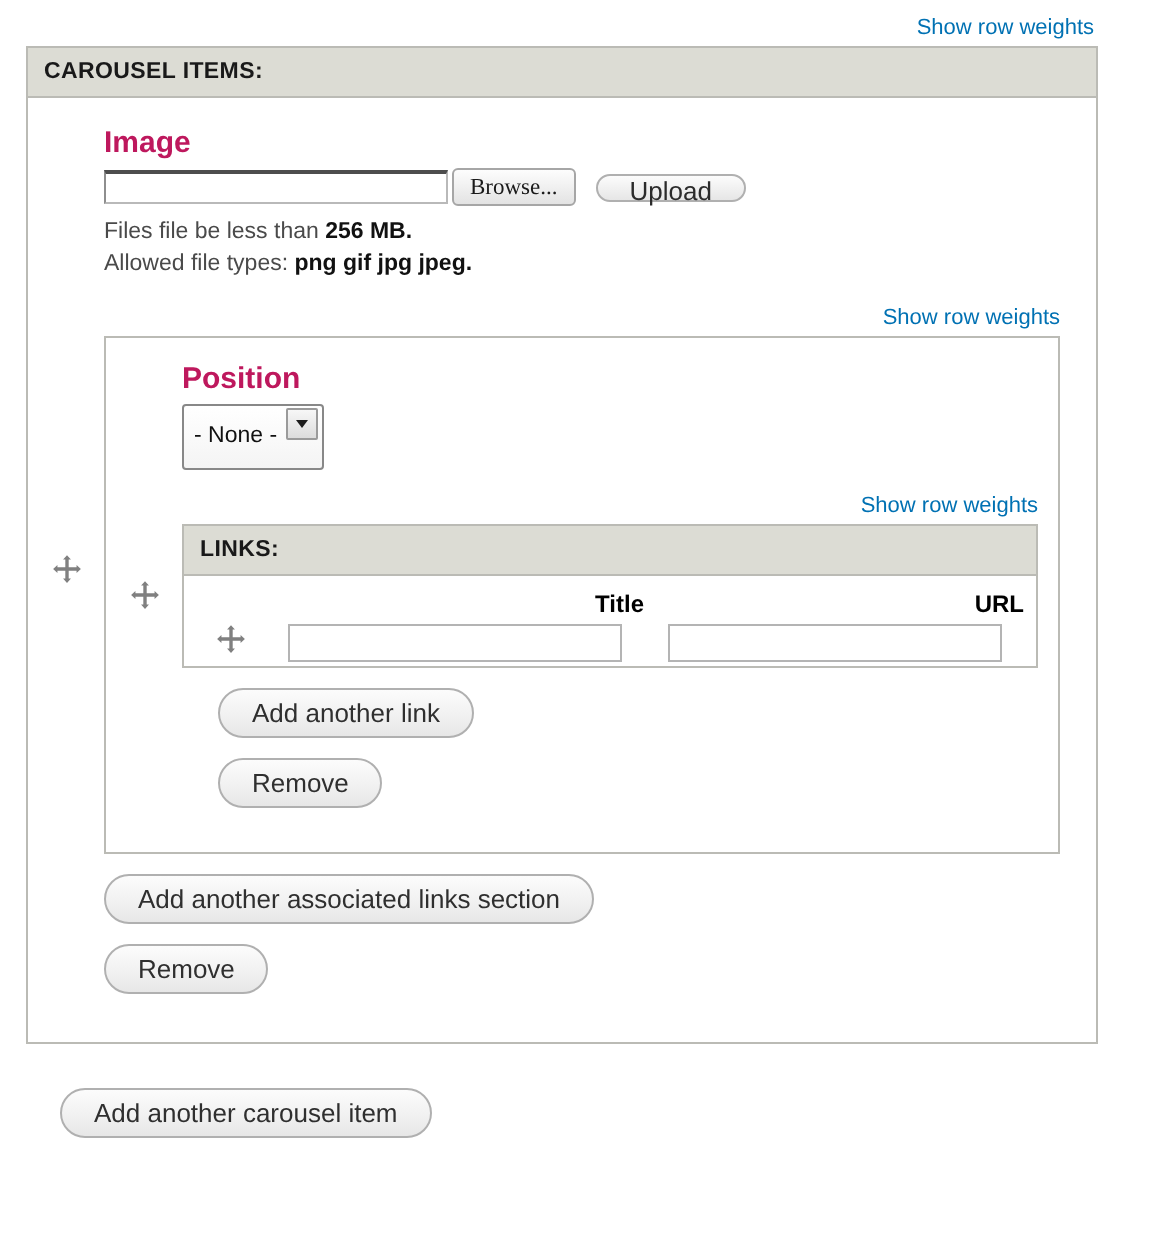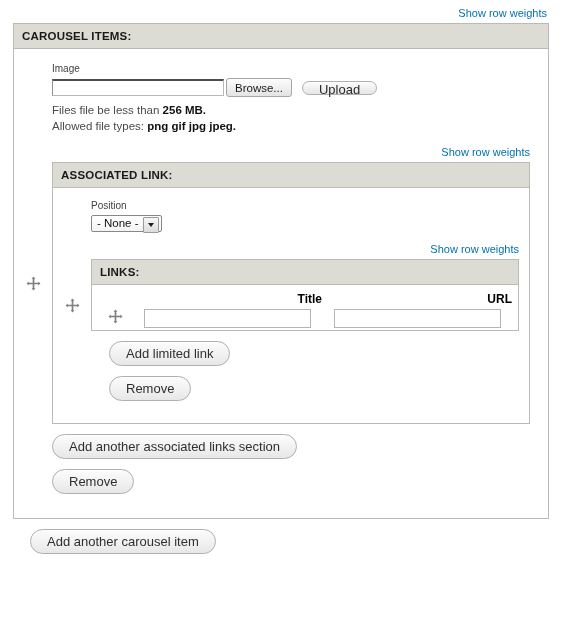--- a/index.html
+++ b/index.html
@@ -53,21 +53,21 @@
   
   #page {
     padding: 0;
   }
   .top-rw {
     padding: 6px 29px 3px 0;
     text-align: right;
   }
 
   #carousel-fieldset {
-    margin: 0 27px 0 13px;
+    margin: 0 27px 12px 13px;
   }
 
   .carousel-inner-table {
     display: flex;
     align-items: stretch;
     width: 100%;
   }
   .drag-col {
     width: 38px;
     min-width: 38px;
@@ -95,25 +95,25 @@
   .drag-handle {
     width: 15px;
     height: 15px;
     cursor: move;
     display: block;
   }
 
   
   .form-item { margin: 0 0 10px 0; }
   .form-label {
-    font-weight: normal;
-    font-size: 10px;
+    font-weight: bold;
+    font-size: 15px;
     display: block;
     margin-bottom: 4px;
-    color: #404040;
+    color: #be185d;
   }
   .description {
     font-size: 11.5px;
     color: #4a4a4a;
     line-height: 1.42;
     margin-top: 5px;
   }
   .description b { color: #111; }
 
   
@@ -132,21 +132,21 @@
     background: #ffffff;
     outline: none;
     padding: 0 2px;
     font-family: "Liberation Sans", sans-serif;
     font-size: 11px;
   }
   .browse-btn {
     margin-left: 2px;
     height: 19px;
     padding: 0 8px;
-    font-family: Liberation Sans, sans-serif;
+    font-family: Liberation Serif, serif;
     font-size: 11.5px;
     color: #1a1a1a;
     background: linear-gradient(to bottom, #fdfdfd 0%, #f0f0f0 50%, #e3e3e3 100%);
     border: 1px solid #a6a6a6;
     border-radius: 3px;
     cursor: pointer;
     white-space: nowrap;
   }
   .upload-btn {
     margin-left: 10px;
@@ -186,21 +186,21 @@
   }
   select.position-select {
     -webkit-appearance: none;
     appearance: none;
     font-family: "Liberation Sans", sans-serif;
     font-size: 11.5px;
     color: #111;
     background: linear-gradient(to bottom, #ffffff 0%, #f4f4f4 100%);
     border: 1px solid #888888;
     border-radius: 2px;
-    height: 17px;
+    height: 33px;
     padding: 0 22px 0 5px;
     cursor: pointer;
     box-sizing: border-box;
   }
   .select-arrow {
     position: absolute;
     right: 3px;
     top: 2px;
     width: 14px;
     height: 14px;
@@ -319,21 +319,20 @@
               <div><span>Files file be less than </span><b>256 MB.</b></div>
               <div><span>Allowed file types: </span><b>png gif jpg jpeg.</b></div>
             </div>
           </div>
 
           <div class="rw-bar">
             <a class="row-weights-link">Show row weights</a>
           </div>
 
           <div class="fieldset" id="assoc-fieldset">
-            <div class="fieldset-legend">ASSOCIATED LINK:</div>
 
             <div class="assoc-body-table">
 
               <div class="drag-col-inner">
                 <span title="drag">
                   <svg class="drag-handle" viewBox="0 0 16 16" xmlns="http://www.w3.org/2000/svg" aria-hidden="true">
                     <path d="M8 0.6 L10.1 2.9 L8.9 2.9 L8.9 7.1 L13.1 7.1 L13.1 5.9 L15.4 8 L13.1 10.1 L13.1 8.9 L8.9 8.9 L8.9 13.1 L10.1 13.1 L8 15.4 L5.9 13.1 L7.1 13.1 L7.1 8.9 L2.9 8.9 L2.9 10.1 L0.6 8 L2.9 5.9 L2.9 7.1 L7.1 7.1 L7.1 2.9 L5.9 2.9 Z" fill="#808080"></path>
                   </svg>
                 </span>
               </div>
@@ -381,21 +380,21 @@
                         </td>
                         <td>
                           <input type="text" class="text-input input-url" value="" style="">
                         </td>
                       </tr>
                     </tbody>
                   </table>
                 </div>
 
                 <div class="btn-stack">
-                  <button type="button" class="pill-btn">Add limited link</button>
+                  <button type="button" class="pill-btn">Add another link</button>
                   <button type="button" class="pill-btn">Remove</button>
                 </div>
 
               </div>
             </div>
           </div>
 
           <div class="assoc-btn-stack">
             <button type="button" class="pill-btn">Add another associated links section</button>
             <button type="button" class="pill-btn">Remove</button>

